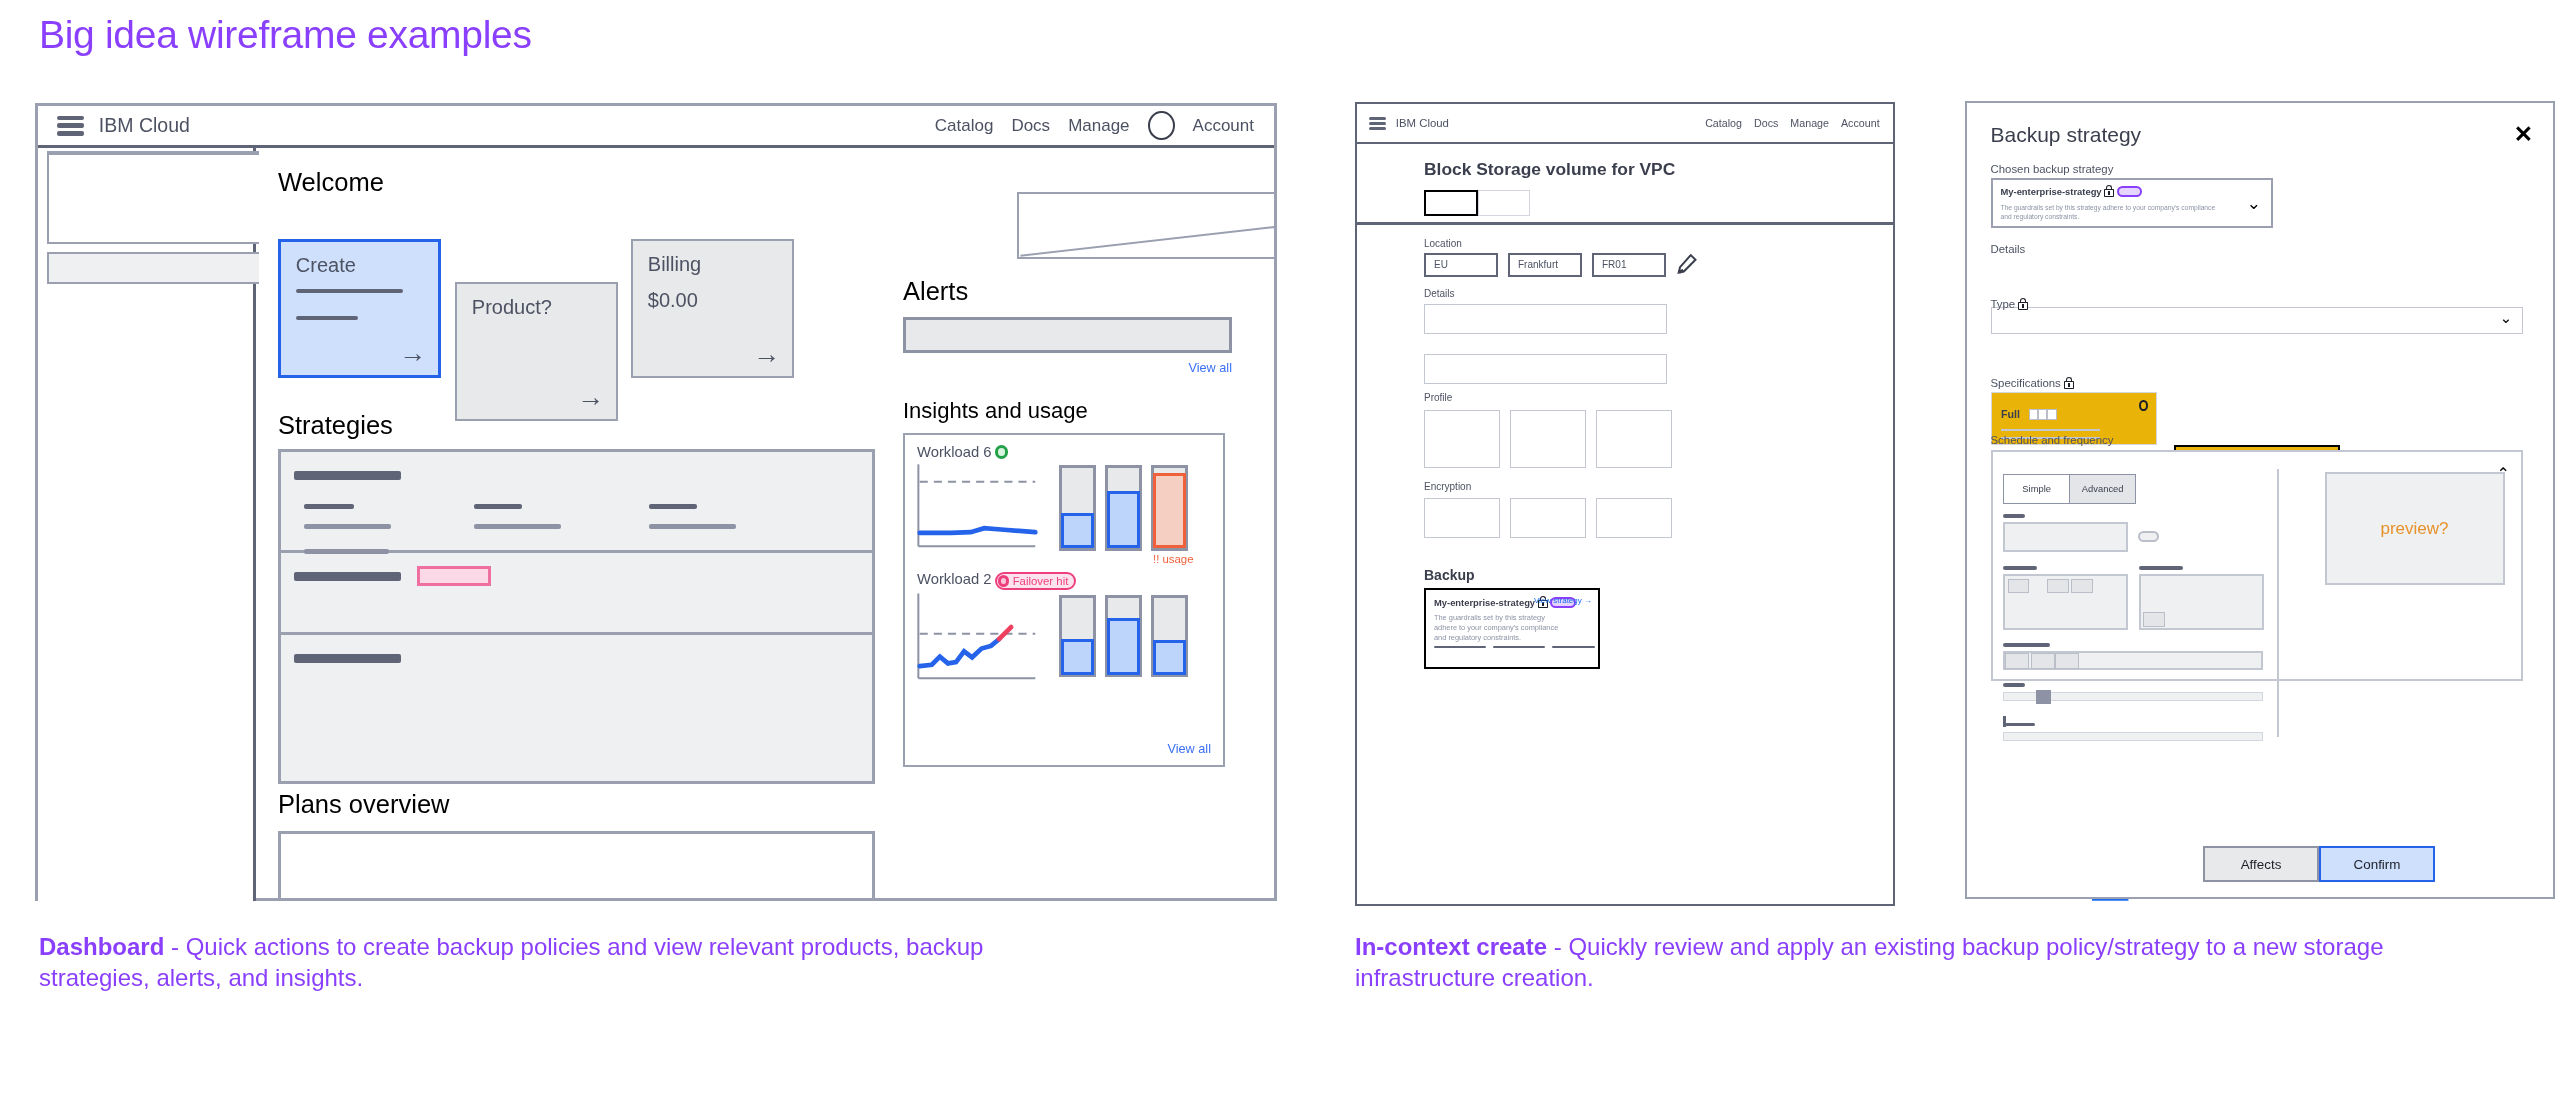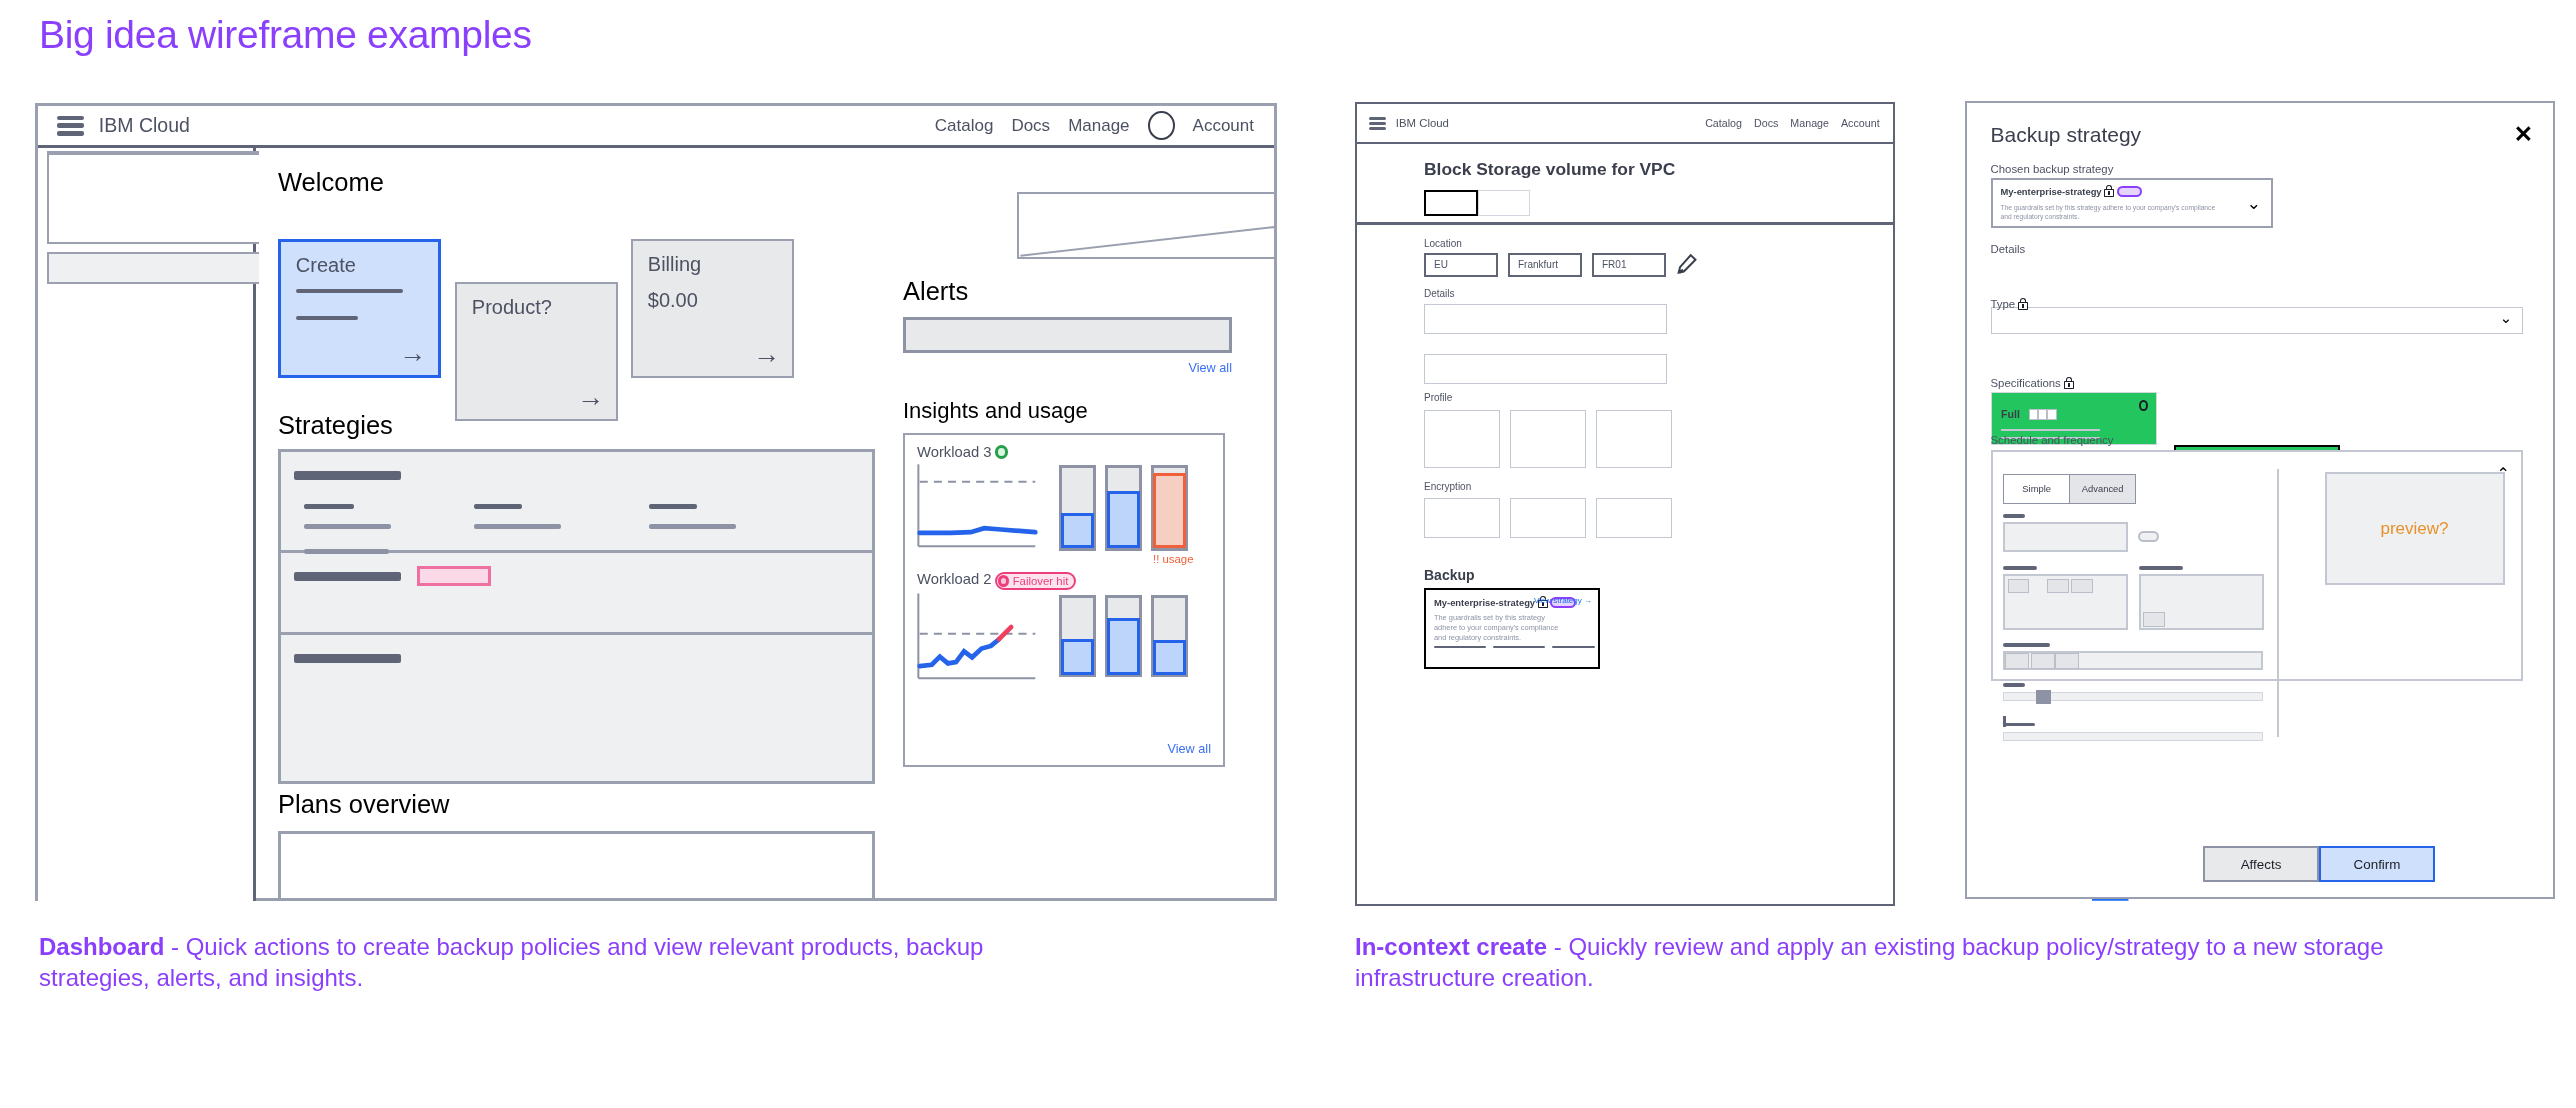--- a/index.html
+++ b/index.html
@@ -113,21 +113,21 @@
   .lockbox .kh { position:absolute; left:4px; bottom:2px; width:2px;height:4px; background:#1c1f27; }
   .purple-pill { display:inline-block; width:25.5px;height:10.7px; border:2px solid #8a3ffc; background:#e4d4fe; border-radius:8px; vertical-align:-1.3px; }
 
   
   #modal { position:absolute; left:610px; top:0; width:590px; height:798px; border:2.7px solid #9aa0b0; background:#ffffff; }
   #modal-title { position:absolute; left:23.5px; top:20px; font-size:21px; color:#3b3f4d; }
   #modal-close { position:absolute; right:20px; top:20px; font-size:23px; color:#000; line-height:1; font-weight:bold; cursor:pointer;}
   .ml { font-size:11.4px; color:#4d5263; }
   .select-lt { border:1.3px solid #c3c7d1; background:#fff; position:relative; }
   .chev { position:absolute; font-size:13.4px; color:#000; }
-  .type-card { border:1.3px solid #d3d6de; background:#22c55e; position:relative; }
+  .type-card { border:1.3px solid #d3d6de; background:#eab308; position:relative; }
   .type-card.sel { border:2px solid #000; }
   .radio { position:absolute; right:8px; top:6.7px; width:8.7px;height:11.4px;border:2px solid #1c1f27;border-radius:50%; }
   .radio.on { background:#1c1f27; }
   .tname { position:absolute; left:9.4px; top:14.8px; font-size:10.7px; color:#3b3f4d; font-weight:bold; }
   .sq { display:inline-block; width:9.4px;height:10.7px; border:1.3px solid #b9bec9; background:#fff; }
   .sq.dash { border-style:dashed; border-color:#9aa0b0; }
   .tline { position:absolute; height:2px; background:#c3c7d1; }
   .seg { border:1.3px solid #8d93a5; display:flex; }
   .seg div { font-size:9.4px; color:#3b3f4d; display:flex;align-items:center;justify-content:center; }
   .seg .a { background:#fff; }
@@ -234,21 +234,21 @@
       <div class="sec-title">Alerts</div>
       <div class="alerts-card" style="margin-top:11.4px;height:36px;"></div>
       <div class="link" style="margin-top:7.4px;text-align:right;font-size:12.7px;">View all</div>
     </div>
 
     <div class="wf" style="left:644px; top:250px; width:329px;">
       <div class="sec-title" style="font-size:22px;">Insights and usage</div>
       <div id="insights-card">
 
         <div style="position:absolute;left:12px;top:9.4px;">
-          <span class="wl-title">Workload 3</span>
+          <span class="wl-title">Workload 6</span>
           <span class="dot-green"></span>
         </div>
         <svg style="position:absolute;left:12px;top:28px;" width="121" height="86" viewBox="0 0 180 128">
           <line x1="2" y1="2" x2="2" y2="124" stroke="#8d93a5" stroke-width="3"></line>
           <line x1="2" y1="124" x2="176" y2="124" stroke="#8d93a5" stroke-width="3"></line>
           <line x1="4" y1="28" x2="176" y2="28" stroke="#8d93a5" stroke-width="3" stroke-dasharray="12 9"></line>
           <path d="M4 104 L50 104 L80 103 L100 97 L125 99 L176 103" fill="none" stroke="#2563eb" stroke-width="7" stroke-linecap="round"></path>
         </svg>
         <div class="bar-outer" style="position:absolute;left:154px;top:29.5px;width:37px;height:86px;">
           <div class="bar-inner" style="height:35px;"></div>

